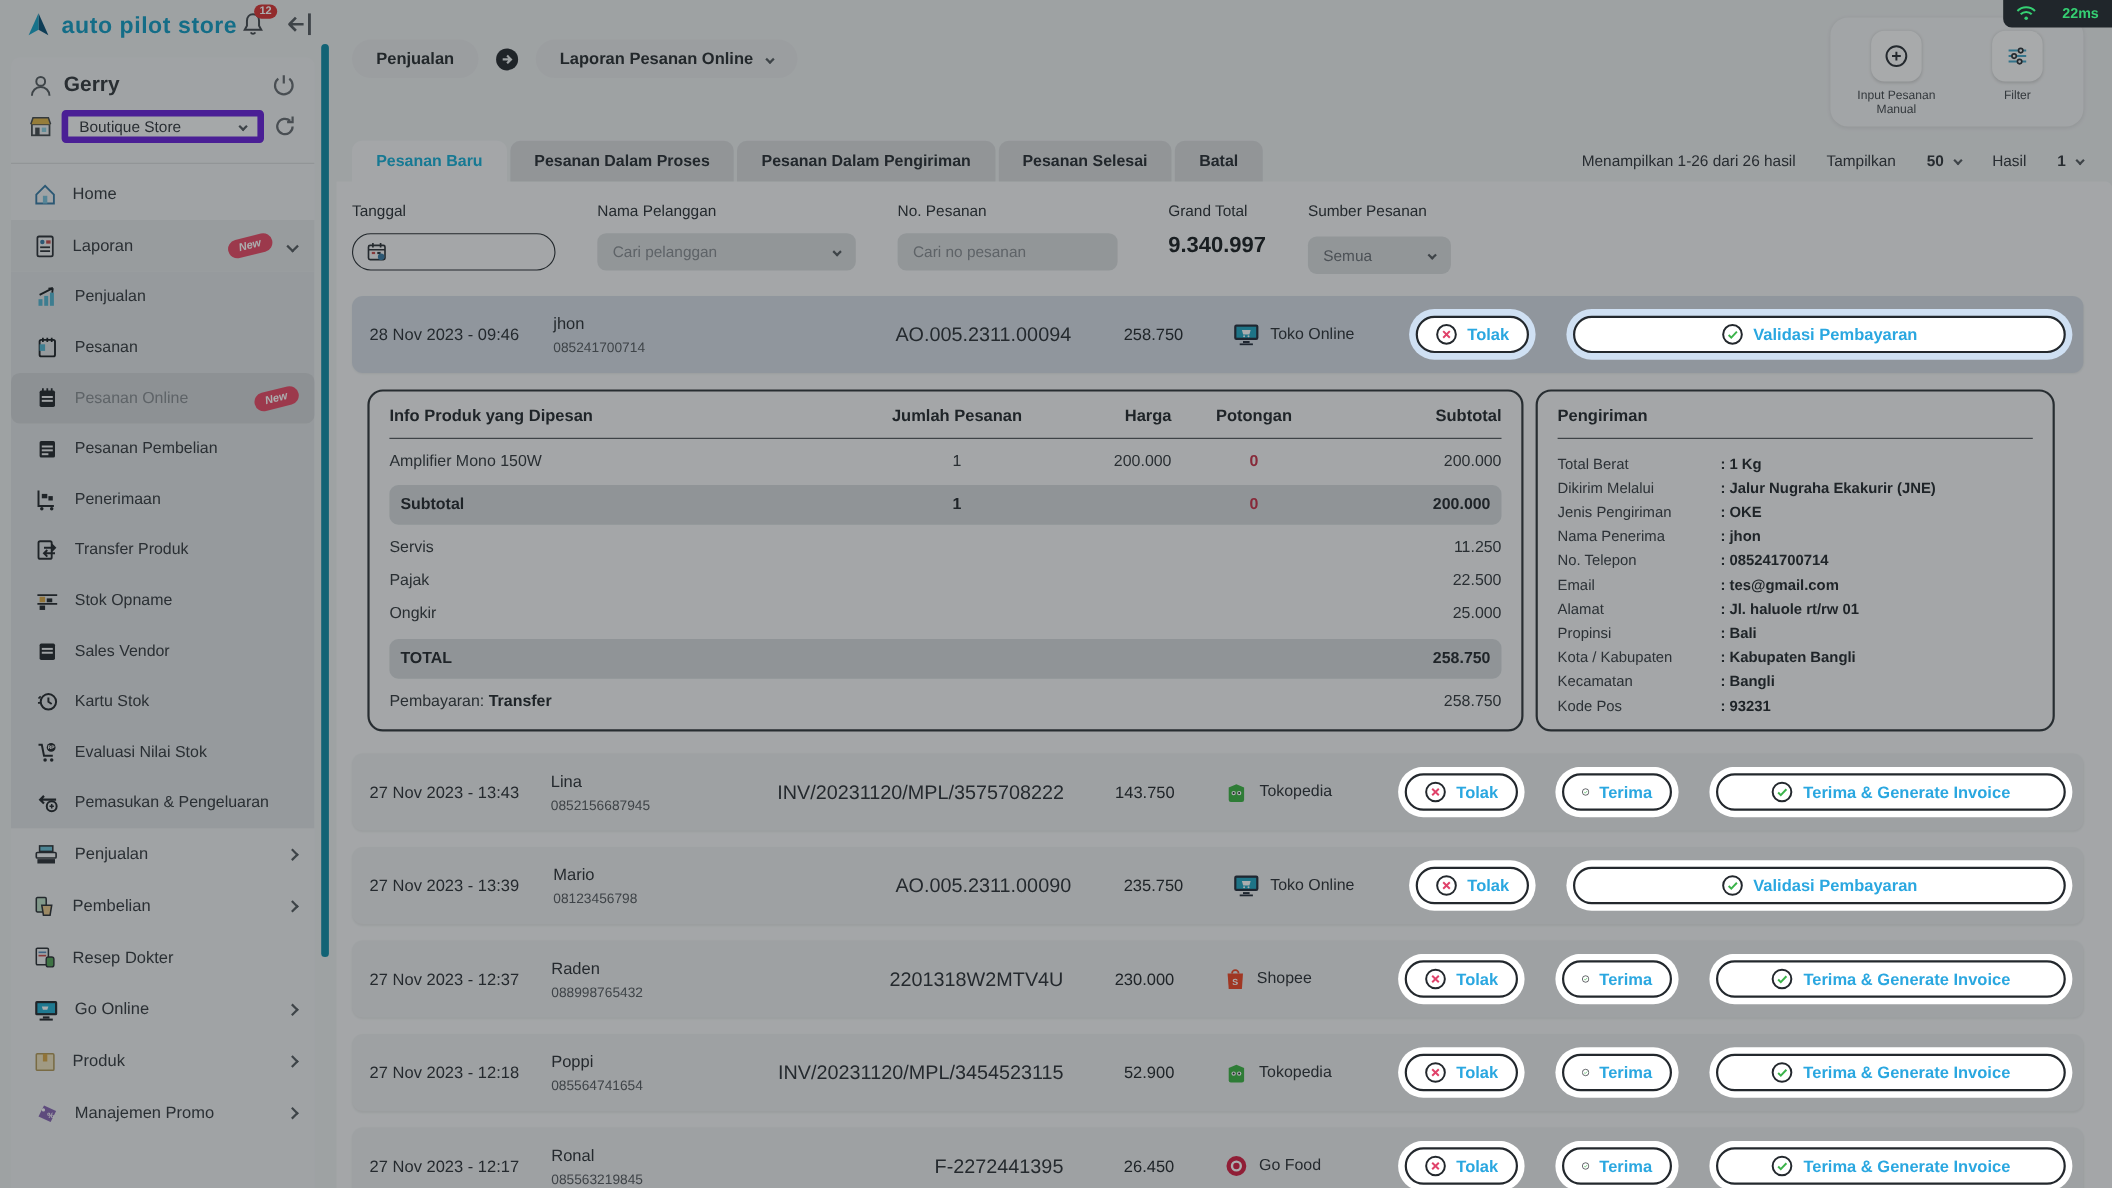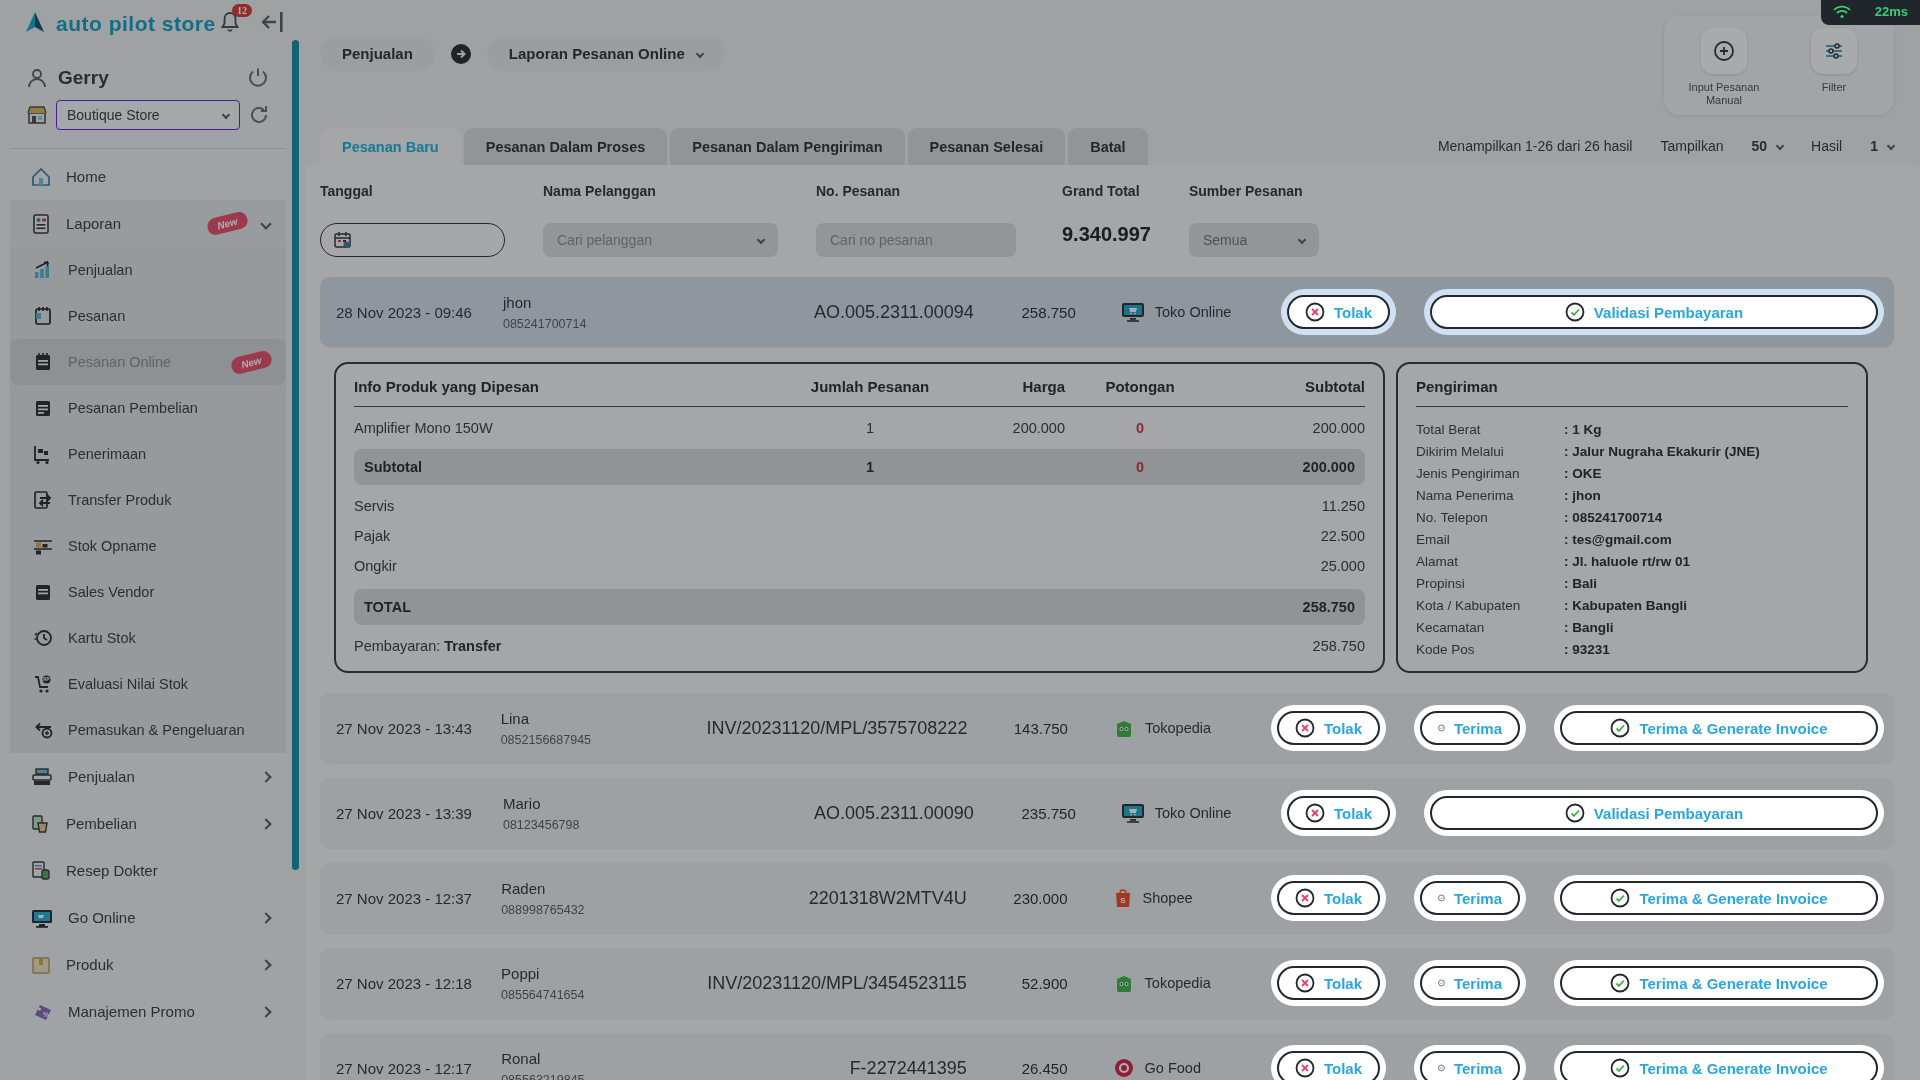--- a/index.html
+++ b/index.html
@@ -7,36 +7,36 @@
     font-family:"Liberation Sans", sans-serif; background:#eceeef; color:#2e3338; }
 
   
   .dim { position:fixed; inset:0; background:rgba(10,14,18,.34); z-index:50; pointer-events:none; }
   .spot { position:relative; z-index:60; }
 
   
   .topbar { position:absolute; left:0; top:0; right:0; height:44px; }
   .logo { position:absolute; left:22px; top:10px; display:flex; align-items:flex-end; gap:8px; }
   .logo-text { font-size:21px; font-weight:bold; color:#1a9fc4; letter-spacing:.5px; }
-  .bell-wrap { position:absolute; left:218px; top:10px;font-family:Liberation Serif, serif; }
+  .bell-wrap { position:absolute; left:218px; top:10px; }
   .bell-badge { position:absolute; top:-6px; right:-10px; background:#d93a3a; color:#fff; font-size:10px;
     font-weight:bold; padding:1px 5px; border-radius:8px; }
   .logout { position:absolute; left:262px; top:12px; }
   .net-badge { position:absolute; right:0; top:0; background:#20262b; border-radius:0 0 0 8px;
     padding:4px 12px 6px 12px; display:flex; align-items:center; gap:24px; }
   .net-badge span { color:#35d073; font-size:13px; font-weight:bold; }
 
   
   .sidebar { position:absolute; left:10px; top:52px; width:276px; bottom:0; background:#eef0f1;
     border-radius:8px 8px 0 0; overflow:hidden; }
   .user-box { padding:14px 16px 10px 16px; }
   .user-row { display:flex; align-items:center; gap:10px; }
   .user-name { font-size:19px; font-weight:bold; color:#3a3f44; flex:1; }
   .store-row { display:flex; align-items:center; gap:8px; margin-top:10px; }
-  .store-select { flex:1; background:#f6f7f8; border:1px solid #6d28d9; border-radius:4px;
+  .store-select { flex:1; background:#f6f7f8; border:6px solid #6d28d9; border-radius:4px;
     height:30px; display:flex; align-items:center; padding:0 10px; font-size:14px; color:#3a3f44;
     justify-content:space-between; }
   .side-sep { height:1px; background:#d6d9db; margin:8px 0 4px 0; }
   .nav-item { display:flex; align-items:center; gap:14px; height:47px; padding:0 16px 0 20px;
     font-size:15px; color:#3c4146; cursor:pointer; }
   .nav-item .lbl { flex:1; }
   .nav-item.active { background:#e3e5e7; }
   .subgroup { background:#e0e3e5; }
   .subgroup .nav-item { padding-left:22px; height:46px; font-size:14.5px; }
   .subgroup .nav-item.sel { background:#d2d5d8; }
@@ -65,21 +65,21 @@
   .tabs-row { position:absolute; left:14px; top:128px; right:26px; display:flex; align-items:flex-end; }
   .tab { background:#d9dbdd; border-radius:9px 9px 0 0; padding:11px 22px; font-size:14.5px; font-weight:bold;
     color:#2f353a; margin-right:3px; cursor:pointer; }
   .tab.active { background:#f4f5f6; color:#1fb0d6; }
   .pag { margin-left:auto; display:flex; align-items:center; gap:28px; font-size:14px; color:#373c41; padding-bottom:12px; }
   .pag .dd { display:flex; align-items:center; gap:10px; font-weight:bold; }
 
   .panel { position:absolute; left:0; top:165px; right:0; bottom:0; background:#f4f5f6; border-radius:0 6px 0 0; }
 
   .filters { display:flex; gap:38px; padding:18px 0 0 14px; }
-  .f-lbl { font-size:14px; font-weight:bold; color:#33383d; margin-bottom:24px; }
+  .f-lbl { font-size:14px; font-weight:normal; color:#33383d; margin-bottom:13px; }
   .date-input { width:185px; height:34px; border:1.5px solid #30353a; border-radius:17px;
     display:flex; align-items:center; padding:0 12px; background:transparent; }
   .sel { height:34px; background:#dadcde; border-radius:8px; display:flex; align-items:center;
     justify-content:space-between; padding:0 14px; font-size:14px; color:#8a8f94; }
   .sel.val { color:#6f747a;margin-top:16px; }
   .txt-input { width:200px; height:34px; background:#dadcde; border:none; border-radius:8px;
     padding:0 14px; font-size:14px; color:#3a3f44; font-family:"Liberation Sans",sans-serif; }
   .txt-input::placeholder { color:#8a8f94; }
   .gt-val { font-size:20px; font-weight:bold; color:#22262a; margin-top:5px; }
 

